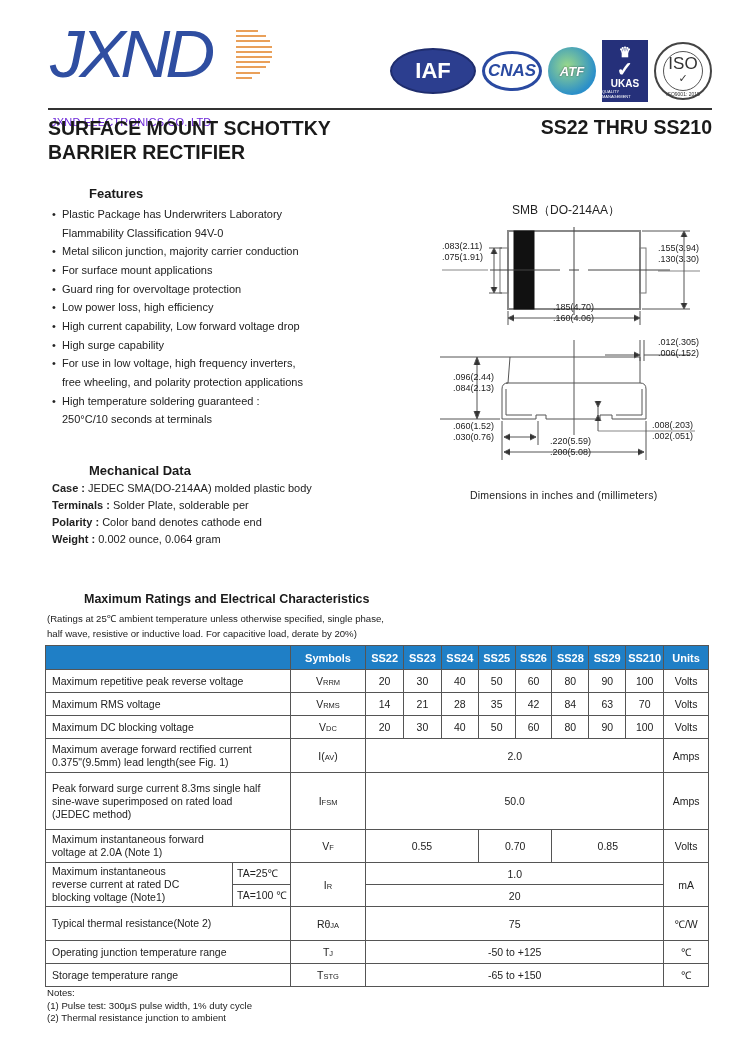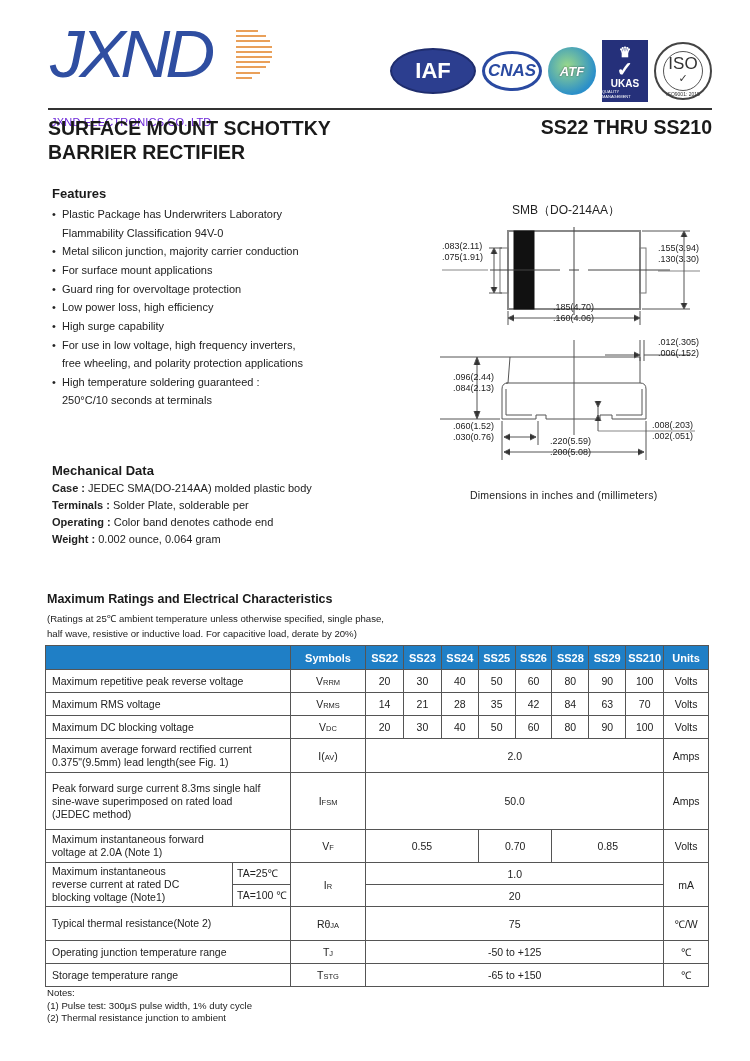--- a/index.html
+++ b/index.html
@@ -25,21 +25,21 @@
   .ukas small { font-size: 4px; font-weight: normal; }
   .iso { width: 58px; height: 58px; border-radius: 50%; border: 2px solid #444; color: #333; font-size: 17px; flex-direction: column; font-weight: normal; position: relative; }
   .iso .inner { width: 40px; height: 40px; border-radius: 50%; border: 1px solid #555; display: flex; align-items: center; justify-content: center; flex-direction: column; line-height: 14px; }
   .iso small { position: absolute; bottom: 1px; font-size: 5px; }
 
   
   .title { left: 48px; top: 116px; font-size: 19.5px; font-weight: bold; line-height: 24px; color: #1a1a1a; }
   .part-range { right: 38px; top: 116px; font-size: 19.5px; font-weight: bold; color: #1a1a1a; }
 
   
-  .h2 { font-size: 13px; font-weight: bold; color: #1a1a1a; }
+  .h2 { font-size: 13px; font-weight: bold; color: #1a1a1a; margin-left: 37px; }
   .features { left: 52px; top: 186px; width: 300px; }
   .features ul { list-style: none; margin-top: 6px; }
   .features li { font-size: 11px; line-height: 15.5px; padding-left: 10px; position: relative; margin-bottom: 3.2px; color: #222; }
   .features li::before { content: "•"; position: absolute; left: 0; top: 0; }
   .features li .l2 { display: block; margin-top: 3px; }
 
   
   .mech { left: 52px; top: 463px; width: 320px; }
   .mech .row { font-size: 11px; line-height: 17px; color: #222; }
   .mech b { font-weight: bold; }
@@ -117,31 +117,32 @@
 <div class="abs part-range">SS22 THRU SS210</div>
 
 <div class="abs features">
   <div class="h2">Features</div>
   <ul>
     <li><span>Plastic Package has Underwriters Laboratory</span><span class="l2">Flammability Classification 94V-0</span></li>
     <li><span>Metal silicon junction, majority carrier conduction</span></li>
     <li><span>For surface mount applications</span></li>
     <li><span>Guard ring for overvoltage protection</span></li>
     <li><span>Low power loss, high efficiency</span></li>
+    <li><span>High current capability, Low forward voltage drop</span></li>
     <li><span>High surge capability</span></li>
     <li><span>For use in low voltage, high frequency inverters,</span><span class="l2">free wheeling, and polarity protection applications</span></li>
     <li><span>High temperature soldering guaranteed :</span><span class="l2">250°C/10 seconds at terminals</span></li>
   </ul>
 </div>
 
 <div class="abs mech">
   <div class="h2" style="margin-bottom:2px">Mechanical Data</div>
   <div class="row"><b>Case :</b><span> JEDEC SMA(DO-214AA) molded plastic body</span></div>
   <div class="row"><b>Terminals :</b><span> Solder Plate, solderable per</span></div>
-  <div class="row"><b>Operating :</b><span> Color band denotes cathode end</span></div>
+  <div class="row"><b>Polarity :</b><span> Color band denotes cathode end</span></div>
   <div class="row"><b>Weight :</b><span> 0.002 ounce, 0.064 gram</span></div>
 </div>
 
 <div class="abs pkg-label">SMB（DO-214AA）</div>
 
 <svg class="abs" style="left:430px;top:205px" width="290" height="120">
   <g stroke="#555" fill="none" stroke-width="1">
     <rect x="78" y="26" width="132" height="78" stroke="#888" stroke-width="2"></rect>
     <rect x="84" y="26" width="20" height="78" fill="#111" stroke="#111"></rect>
     <rect x="70" y="43" width="8" height="45" stroke="#777"></rect>

